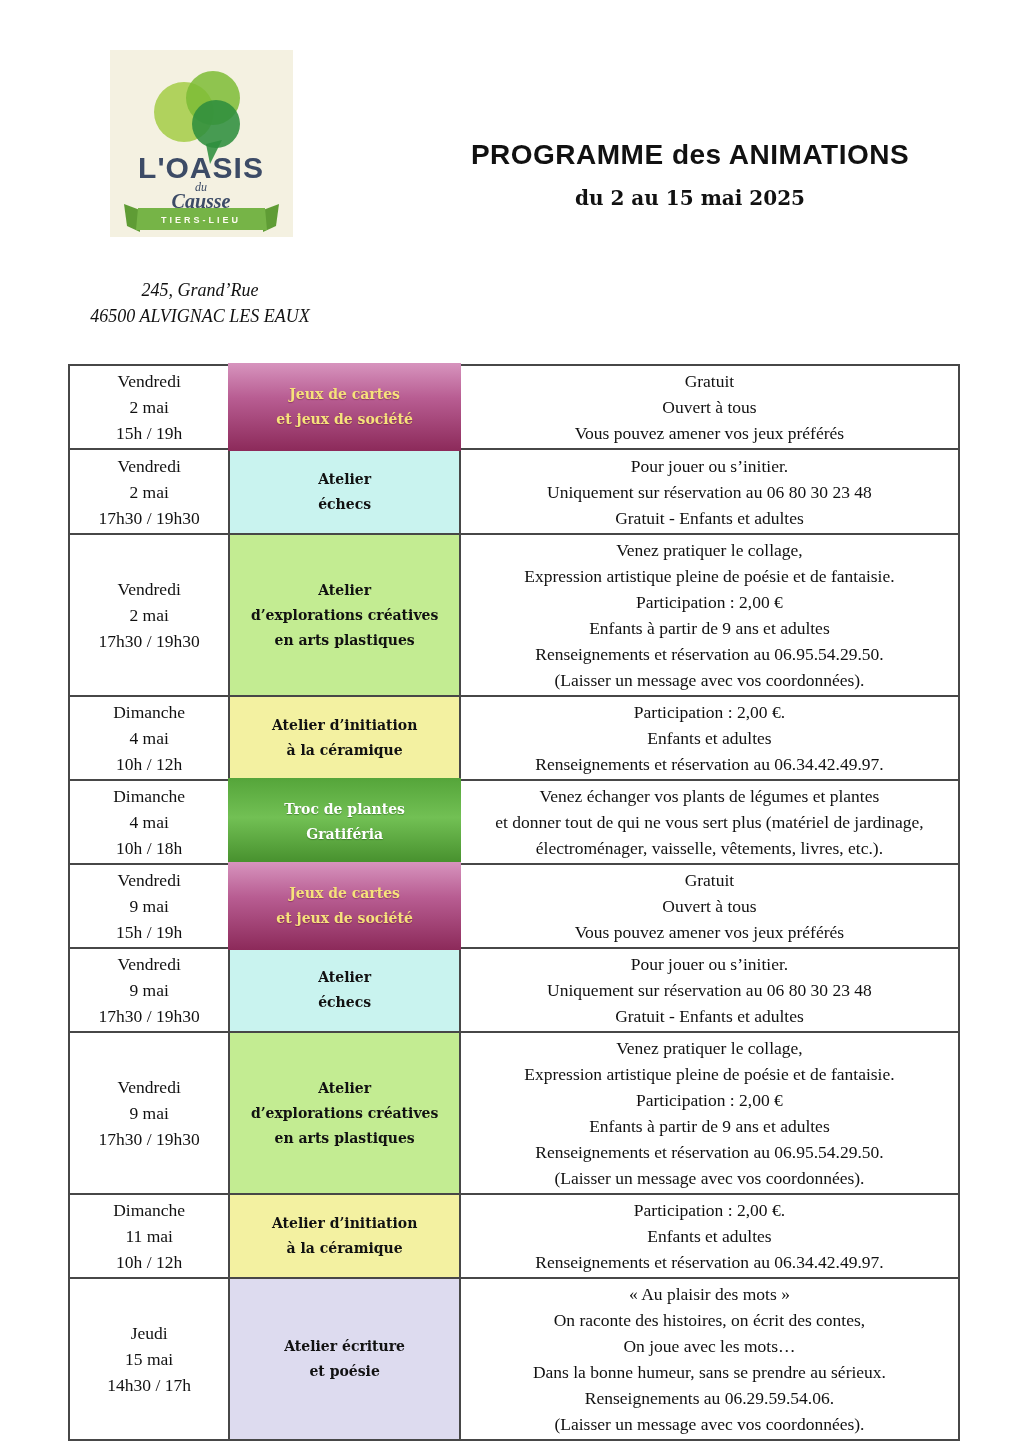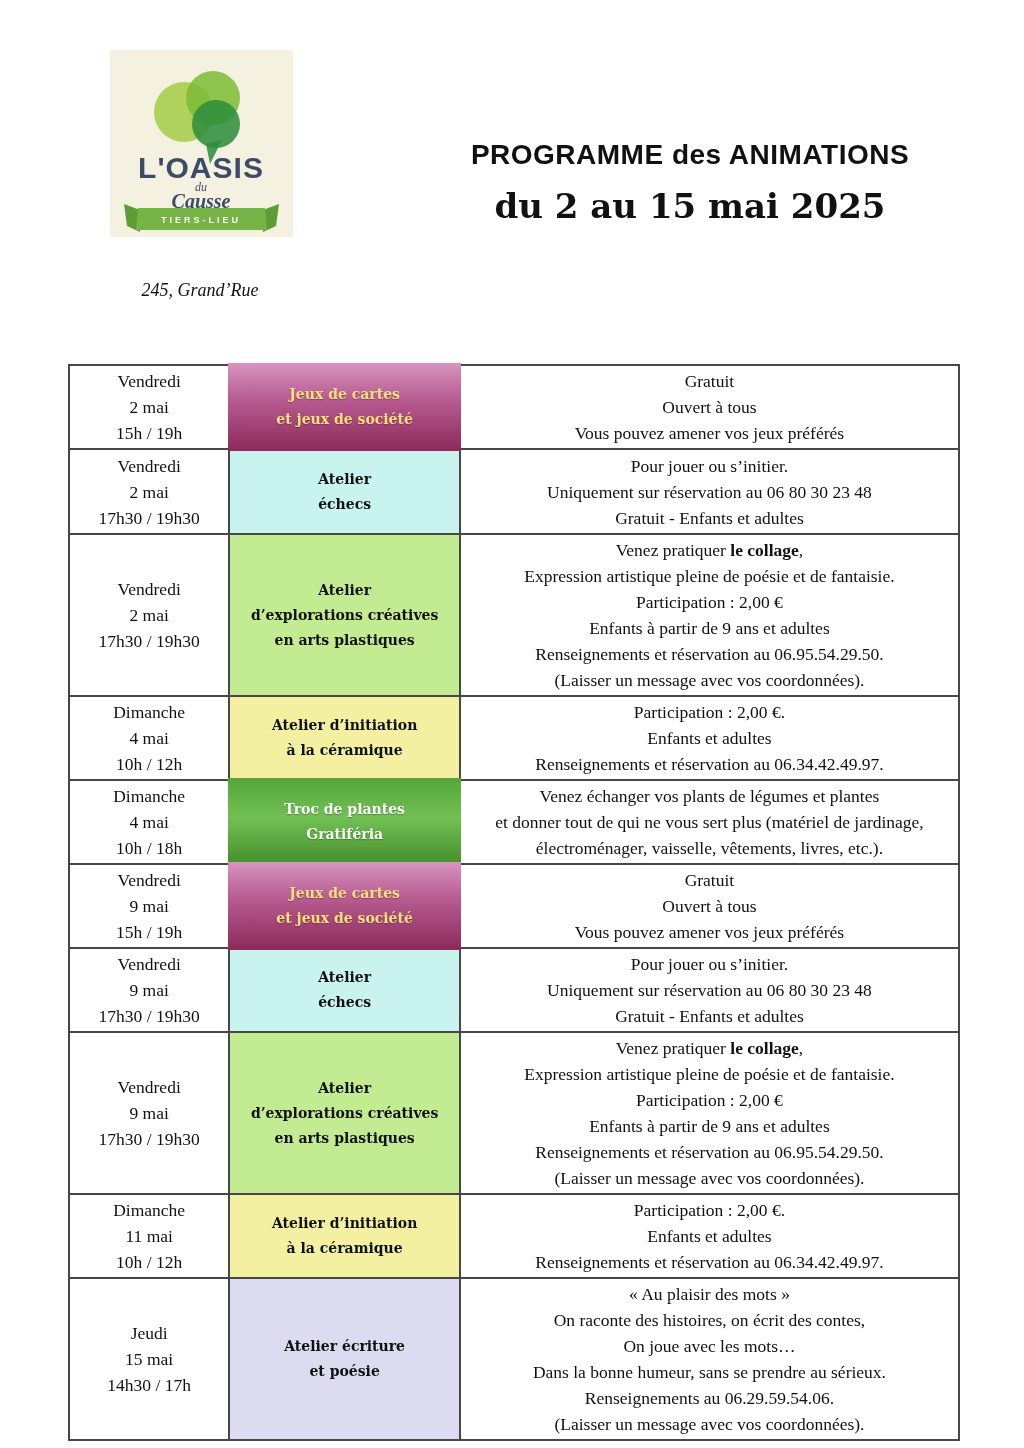--- a/index.html
+++ b/index.html
@@ -4,21 +4,21 @@
 <style>
   html,body{margin:0;padding:0;background:#fff;}
   #page{position:relative;width:1024px;height:1448px;background:#fff;overflow:hidden;
         font-family:"Liberation Serif", serif;color:#111;}
 
   
   #logo{position:absolute;left:110px;top:50px;width:183px;height:187px;}
   #title{position:absolute;left:420px;top:122px;width:540px;text-align:center;
          font-family:Liberation Sans, sans-serif;font-weight:bold;font-size:28px;letter-spacing:.5px;margin-top:17px;}
   #subtitle{position:absolute;left:420px;top:186px;width:540px;text-align:center;
-         font-family:"DejaVu Serif", serif;font-weight:bold;font-size:34px;}
+         font-family:"DejaVu Serif", serif;font-weight:bold;font-size:20px;}
   #address{position:absolute;left:64px;top:277px;width:272px;text-align:center;
          font-size:18px;line-height:26px;font-style:italic;}
 
   
   #sched{position:absolute;left:68px;top:364px;width:892px;border-collapse:collapse;
          table-layout:fixed;}
   #sched col.c-date{width:160px;} #sched col.c-event{width:230px;} #sched col.c-desc{width:498px;}
   #sched td{border:2px solid var(--border);vertical-align:middle;text-align:center;
          font-size:17.5px;line-height:26px;padding:2px 6px;}
   #sched td.event{padding:0;position:relative;font-family:"DejaVu Serif", serif;
@@ -34,21 +34,21 @@
   .fill.ev-magenta{background:linear-gradient(180deg,var(--magenta-top) 0%,var(--magenta-mid) 40%,var(--magenta-bottom) 100%);
         color:var(--jeux-text);text-shadow:0 1px 1px rgba(90,10,50,.4);}
   .fill.ev-gradgreen{background:linear-gradient(180deg,var(--ggreen-top) 0%,var(--ggreen-mid) 45%,var(--ggreen-bottom) 100%);
         color:#fff;text-shadow:0 1px 1px rgba(20,70,10,.4);}
   
   #sched tr:nth-child(1){height:82px;}  #sched tr:nth-child(2){height:85px;}
   #sched tr:nth-child(3){height:146px;} #sched tr:nth-child(4){height:83px;}
   #sched tr:nth-child(5){height:83px;}  #sched tr:nth-child(6){height:83px;}
   #sched tr:nth-child(7){height:84px;}  #sched tr:nth-child(8){height:145px;}
   #sched tr:nth-child(9){height:83px;}  #sched tr:nth-child(10){height:150px;}
-  td.desc b{font-weight:bold;}
+  td.desc b{font-weight:normal;}
 </style>
 </head>
 <body>
 
 <div id="page" style="--border: #474747; --magenta-top: #d794be; --magenta-mid: #b85d92; --magenta-bottom: #8c2a5a; --jeux-text: #f6e27b; --cyan: #c9f3ef; --softgreen: #c3ec92; --yellow: #f3f1a1; --ggreen-top: #55a53a; --ggreen-mid: #72c054; --ggreen-bottom: #448d2b; --lavender: #dddbef; --logo-navy: #3c4b66; --logo-cream: #f4f1e1; --ribbon-green: #76b447;">
 
   <svg id="logo" viewBox="0 0 183 187" xmlns="http://www.w3.org/2000/svg">
     <rect x="0" y="0" width="183" height="187" fill="#f4f1e1"></rect>
     <g>
       <circle cx="74" cy="62" r="30" fill="#a3cc45" fill-opacity="0.85"></circle>
@@ -65,20 +65,21 @@
       <polygon points="28,158 155,158 157,180 26,180" fill="#76b447"></polygon>
       <text x="91" y="173" text-anchor="middle" font-family="Liberation Sans, sans-serif" font-weight="bold" font-size="9" fill="#fdfbef" letter-spacing="3">TIERS-LIEU</text>
     </g>
   </svg>
 
   <div id="title">PROGRAMME des ANIMATIONS</div>
   <div id="subtitle">du 2 au 15 mai 2025</div>
 
   <div id="address">
     <div>245, Grand’Rue</div>
+    <div>46500 ALVIGNAC LES EAUX</div>
   </div>
 
   <table id="sched">
     <colgroup>
         <col class="c-date">
         <col class="c-event">
         <col class="c-desc">
       </colgroup>
     <tbody>
         <tr>

